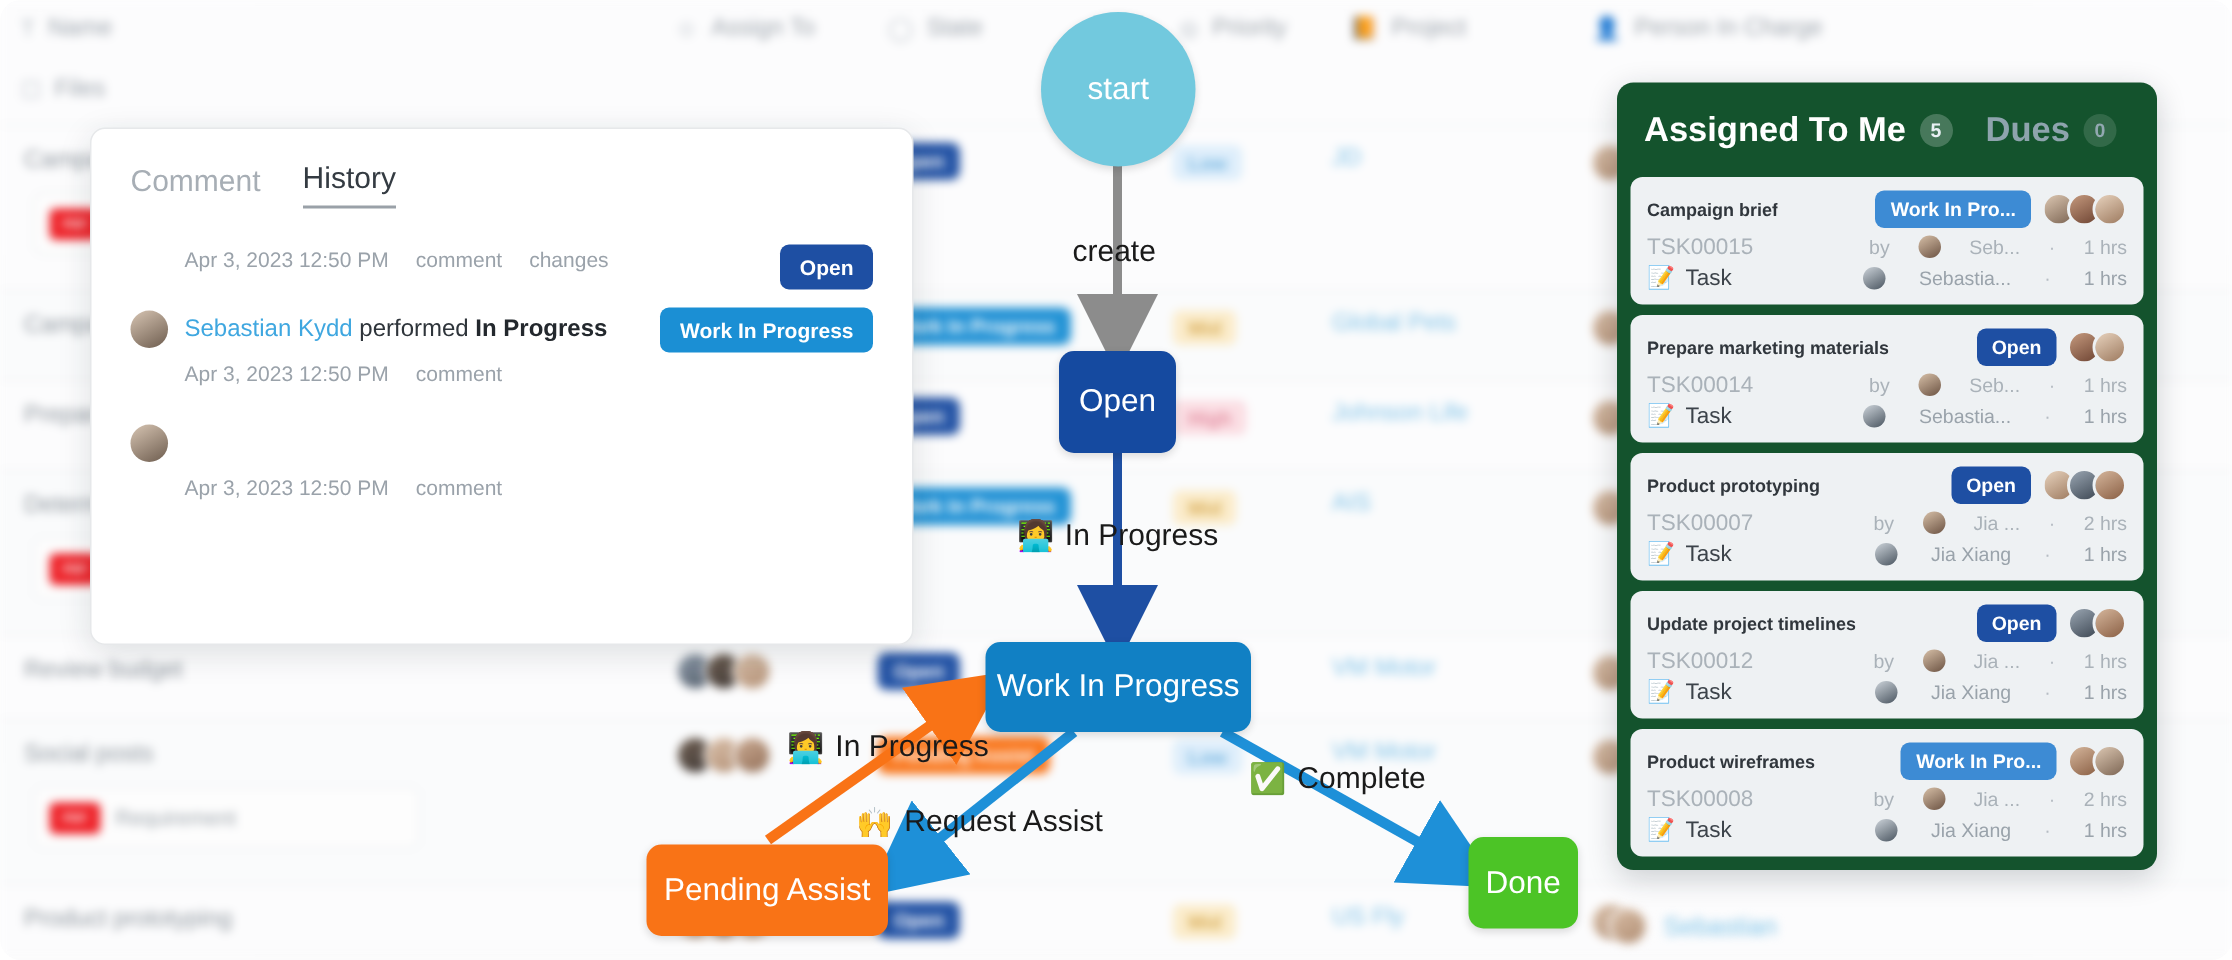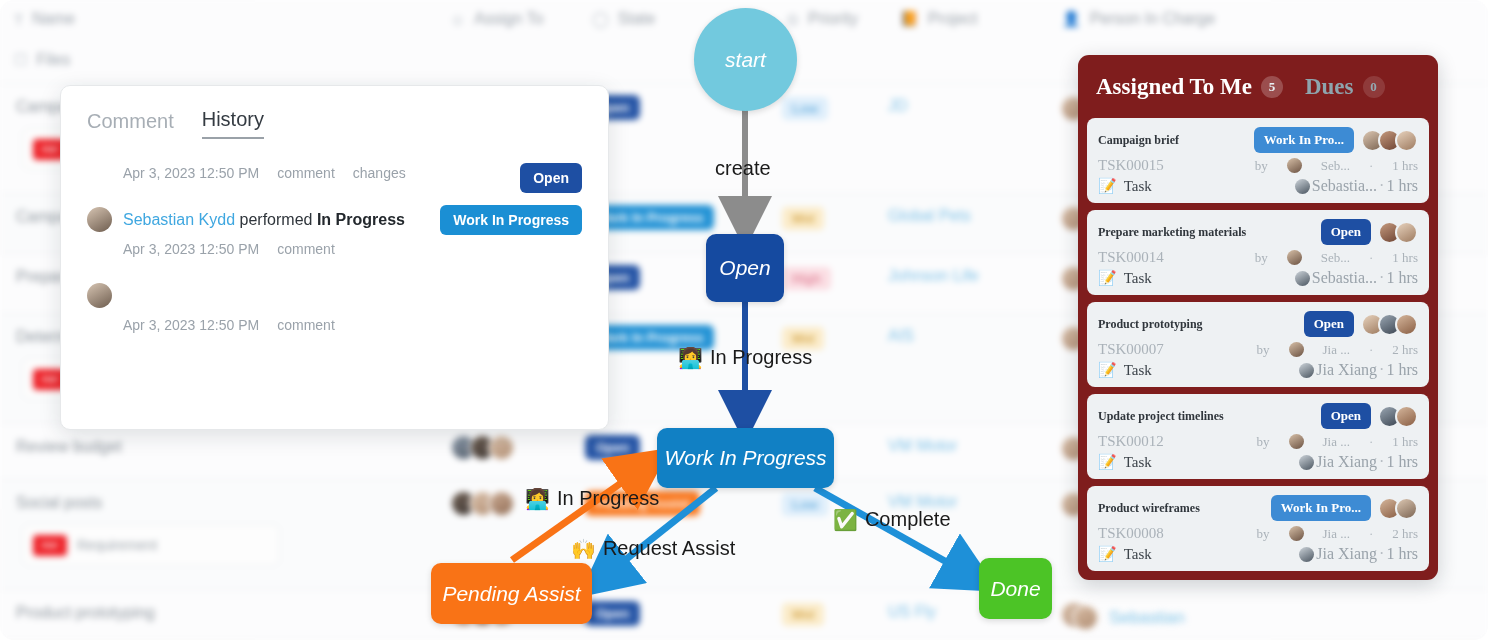--- a/index.html
+++ b/index.html
@@ -155,21 +155,20 @@
   .hp-btn.wip  { background: #1b8fd4; }
 
   
   #flow { position: absolute; inset: 0; z-index: 30; pointer-events: none; }
   #flow svg { position: absolute; inset: 0; width: 1488px; height: 640px; }
   .node {
     position: absolute;
     display: flex; align-items: center; justify-content: center;
     color: #fff; text-align: center;
     box-shadow: 0 2px 6px rgba(0,0,0,.14);
-    font-style: italic;
   }
   #node-start {
     left: 694px; top: 8px; width: 103px; height: 103px;
     border-radius: 50%;
     background: #72c9de;
     font-size: 21px;
   }
   #node-open {
     left: 706px; top: 234px; width: 78px; height: 68px;
     border-radius: 10px;
@@ -204,27 +203,26 @@
   #lbl-create   { left: 715px; top: 157px; }
   #lbl-inprog-1 { left: 678px; top: 346px; }
   #lbl-inprog-2 { left: 525px; top: 487px; }
   #lbl-request  { left: 571px; top: 537px; }
   #lbl-complete { left: 833px; top: 508px; }
 
   
   #sidebar {
     position: absolute;
     left: 1078px; top: 55px; width: 360px; height: 525px;
-    background: #7f1d1d;
+    background: #14532d;
     border-radius: 11px;
     box-shadow: 0 5px 20px rgba(20,30,40,.2);
     z-index: 25;
     padding: 0 9px 9px 9px;
     overflow: hidden;
-    font-family: Liberation Serif, serif;
   }
   #sb-head {
     height: 63px;
     display: flex; align-items: center; gap: 22px;
     padding: 0 9px;
   }
   .sb-tab {
     display: flex; align-items: center; gap: 9px;
     font-size: 23px; font-weight: 700;
   }
@@ -292,22 +290,22 @@
     display: flex; align-items: center;
     margin-top: 3px;
   }
   .c-type {
     display: flex; align-items: center; gap: 7px;
     font-size: 15px; color: #3c434a;
   }
   .c-type .em { font-size: 15px; }
   .c-assignee {
     margin-left: auto;
-    display: flex; align-items: center; gap: 2px;
-    font-size: 16px; color: #9aa3ab; padding-left: 29px;
+    display: flex; align-items: center; gap: 22px;
+    font-size: 13px; color: #9aa3ab; padding-left: 29px;
   }
   .c-assignee .mini {
     width: 15px; height: 15px; border-radius: 50%;
     background: linear-gradient(150deg,#cdd4da,#4a5560);
   }
   .c-dot { color: #b6bdc3; }
 
   
   #bottom-person {
     position: absolute; left: 1072px; top: 604px;

